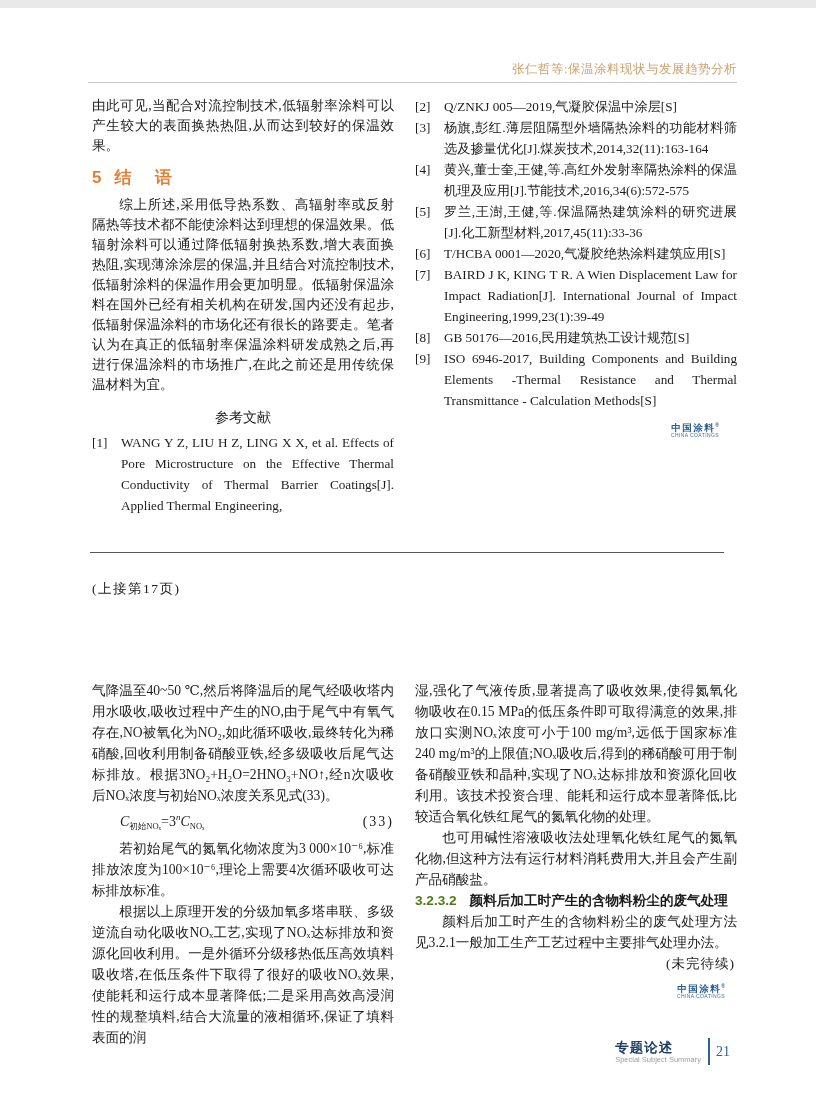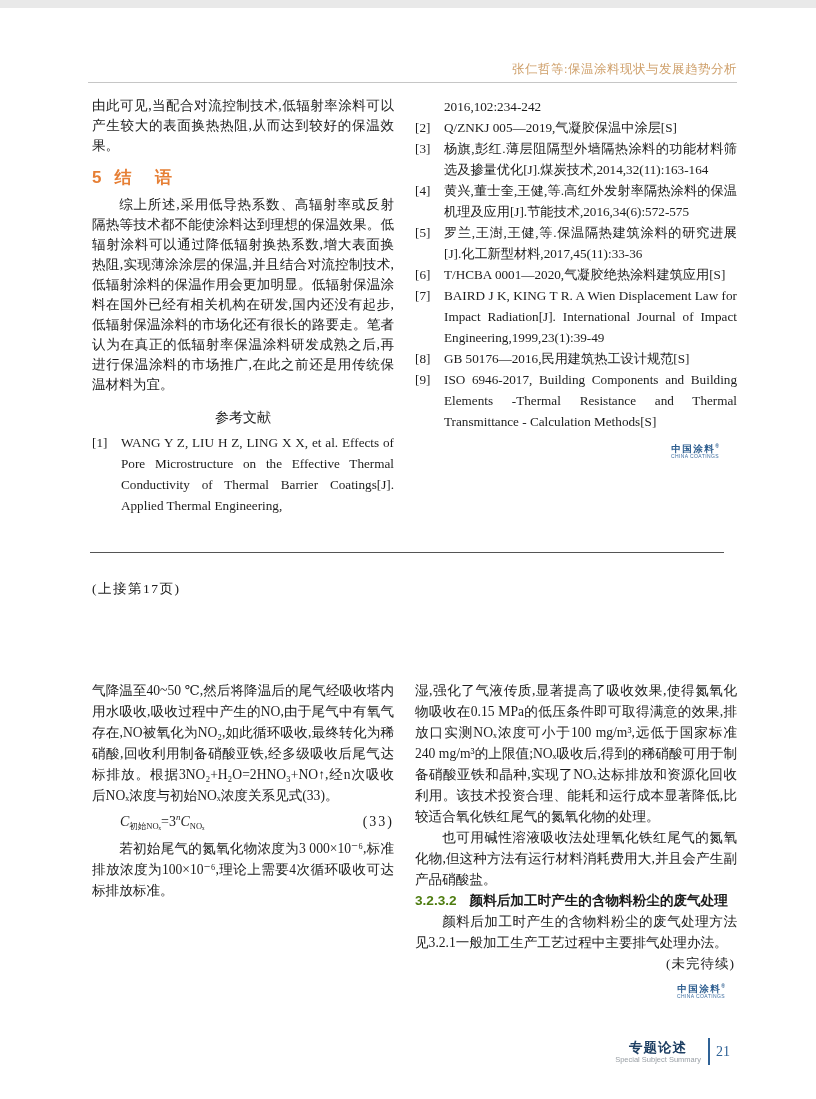--- a/index.html
+++ b/index.html
@@ -48,21 +48,21 @@
   .f-sub{font-size:8.5px;vertical-align:-3px;letter-spacing:0;}
   .f-sup{font-size:9px;vertical-align:6px;font-style:italic;}
   .f-num{letter-spacing:2px;}
   
   .sub-heading{margin:0;font-size:13.6px;line-height:21px;font-weight:bold;
                font-family:"Liberation Sans","DejaVu Sans",sans-serif;}
   .sub-num{color:#4d7c0f;margin-right:13px;font-weight:bold;}
   .tbc{text-align:right;font-size:13.5px;line-height:21px;letter-spacing:1px;padding-right:2px;}
   
   .footer{position:absolute;top:1030px;right:86px;display:flex;align-items:center;}
-  .footer-labels{text-align:center;font-family:"Liberation Sans","DejaVu Sans",sans-serif;}
+  .footer-labels{text-align:left;font-family:"Liberation Sans","DejaVu Sans",sans-serif;}
   .footer-cn{font-size:13.5px;font-weight:bold;color:#1e3f63;letter-spacing:1px;line-height:15px;}
   .footer-en{font-size:7.5px;color:#9aa0a6;line-height:9px;}
   .footer-bar{width:2px;height:27px;background:#2f6296;margin:0 6px 0 7px;}
   .footer-page{font-size:14px;color:#2f6296;font-family:"Liberation Serif","DejaVu Serif",serif;}
 </style>
 </head>
 <body>
 
 <div class="page">
 
@@ -75,21 +75,20 @@
       <h2 class="sec-heading"><span class="h-num">5</span><span class="h-title">结 语</span></h2>
       <p class="body indent">综上所述,采用低导热系数、高辐射率或反射隔热等技术都不能使涂料达到理想的保温效果。低辐射涂料可以通过降低辐射换热系数,增大表面换热阻,实现薄涂涂层的保温,并且结合对流控制技术,低辐射涂料的保温作用会更加明显。低辐射保温涂料在国外已经有相关机构在研发,国内还没有起步,低辐射保温涂料的市场化还有很长的路要走。笔者认为在真正的低辐射率保温涂料研发成熟之后,再进行保温涂料的市场推广,在此之前还是用传统保温材料为宜。</p>
       <h3 class="refs-heading">参考文献</h3>
       <div class="ref">
         <span class="ref-label">[1]</span>
         <span class="ref-text">WANG Y Z, LIU H Z, LING X X, et al. Effects of Pore Microstructure on the Effective Thermal Conductivity of Thermal Barrier Coatings[J]. Applied Thermal Engineering,</span>
       </div>
     </div>
 
     <div class="col-r">
-      <div class="ref-cont">2016,102:234-242</div>
       <div class="ref">
         <span class="ref-label">[2]</span>
         <span class="ref-text">Q/ZNKJ 005—2019,气凝胶保温中涂层[S]</span>
       </div>
       <div class="ref">
         <span class="ref-label">[3]</span>
         <span class="ref-text">杨旗,彭红.薄层阻隔型外墙隔热涂料的功能材料筛选及掺量优化[J].煤炭技术,2014,32(11):163-164</span>
       </div>
       <div class="ref">
         <span class="ref-label">[4]</span>
@@ -126,20 +125,21 @@
   <div class="cont-note kai">(上接第17页)</div>
 
   <section class="cols art2">
     <div class="col-l">
       <p class="body2">气降温至40~50 ℃,然后将降温后的尾气经吸收塔内用水吸收,吸收过程中产生的NO,由于尾气中有氧气存在,NO被氧化为NO₂,如此循环吸收,最终转化为稀硝酸,回收利用制备硝酸亚铁,经多级吸收后尾气达标排放。根据3NO₂+H₂O=2HNO₃+NO↑,经n次吸收后NOₓ浓度与初始NOₓ浓度关系见式(33)。</p>
       <div class="formula">
         <span><span class="f-var">C</span><span class="f-sub">初始NOₓ</span><span>=3</span><span class="f-sup">n</span><span class="f-var">C</span><span class="f-sub">NOₓ</span></span>
         <span class="f-num">(33)</span>
       </div>
       <p class="body2 indent">若初始尾气的氮氧化物浓度为3 000×10⁻⁶,标准排放浓度为100×10⁻⁶,理论上需要4次循环吸收可达标排放标准。</p>
+      <p class="body2 indent">根据以上原理开发的分级加氧多塔串联、多级逆流自动化吸收NOₓ工艺,实现了NOₓ达标排放和资源化回收利用。一是外循环分级移热低压高效填料吸收塔,在低压条件下取得了很好的吸收NOₓ效果,使能耗和运行成本显著降低;二是采用高效高浸润性的规整填料,结合大流量的液相循环,保证了填料表面的润</p>
     </div>
 
     <div class="col-r">
       <p class="body2">湿,强化了气液传质,显著提高了吸收效果,使得氮氧化物吸收在0.15 MPa的低压条件即可取得满意的效果,排放口实测NOₓ浓度可小于100 mg/m³,远低于国家标准240 mg/m³的上限值;NOₓ吸收后,得到的稀硝酸可用于制备硝酸亚铁和晶种,实现了NOₓ达标排放和资源化回收利用。该技术投资合理、能耗和运行成本显著降低,比较适合氧化铁红尾气的氮氧化物的处理。</p>
       <p class="body2 indent">也可用碱性溶液吸收法处理氧化铁红尾气的氮氧化物,但这种方法有运行材料消耗费用大,并且会产生副产品硝酸盐。</p>
       <h4 class="sub-heading"><span class="sub-num">3.2.3.2</span><span>颜料后加工时产生的含物料粉尘的废气处理</span></h4>
       <p class="body2 indent">颜料后加工时产生的含物料粉尘的废气处理方法见3.2.1一般加工生产工艺过程中主要排气处理办法。</p>
       <div class="tbc kai">(未完待续)</div>
       <div class="logo logo2">
         <div class="logo-cn"><span>中国涂料</span><span class="logo-mark">®</span></div>

